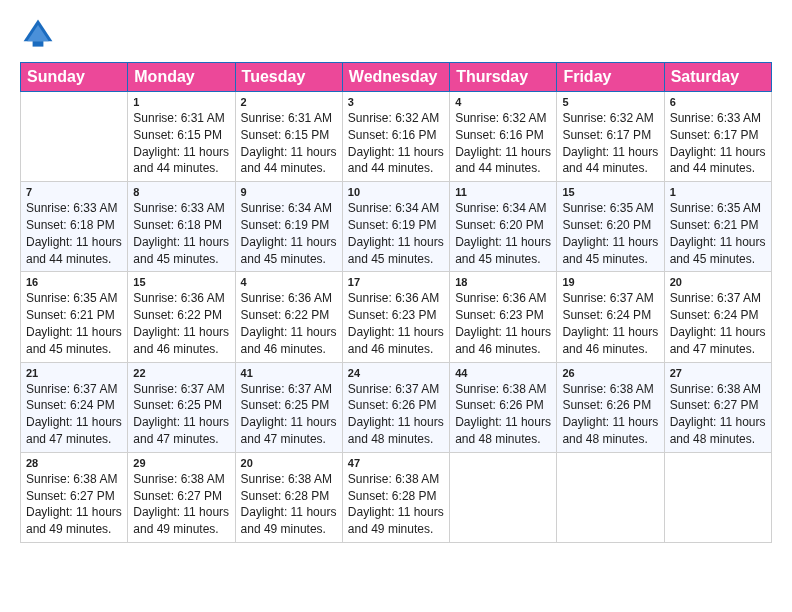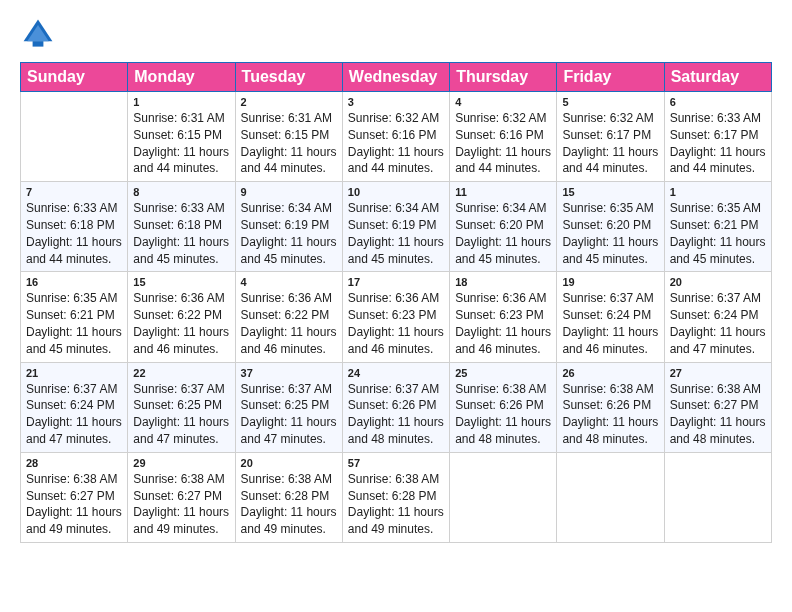--- a/index.html
+++ b/index.html
@@ -280,35 +280,35 @@
 and 47 minutes.</div>
           </td>
           <td>
             <span class="day-number">22</span>
             <div class="day-info" style="white-space: pre-line;">Sunrise: 6:37 AM
 Sunset: 6:25 PM
 Daylight: 11 hours
 and 47 minutes.</div>
           </td>
           <td>
-            <span class="day-number">37</span>
+            <span class="day-number">41</span>
             <div class="day-info" style="white-space: pre-line;">Sunrise: 6:37 AM
 Sunset: 6:25 PM
 Daylight: 11 hours
 and 47 minutes.</div>
           </td>
           <td>
             <span class="day-number">24</span>
             <div class="day-info" style="white-space: pre-line;">Sunrise: 6:37 AM
 Sunset: 6:26 PM
 Daylight: 11 hours
 and 48 minutes.</div>
           </td>
           <td>
-            <span class="day-number">25</span>
+            <span class="day-number">44</span>
             <div class="day-info" style="white-space: pre-line;">Sunrise: 6:38 AM
 Sunset: 6:26 PM
 Daylight: 11 hours
 and 48 minutes.</div>
           </td>
           <td>
             <span class="day-number">26</span>
             <div class="day-info" style="white-space: pre-line;">Sunrise: 6:38 AM
 Sunset: 6:26 PM
 Daylight: 11 hours
@@ -338,21 +338,21 @@
 and 49 minutes.</div>
           </td>
           <td>
             <span class="day-number">20</span>
             <div class="day-info" style="white-space: pre-line;">Sunrise: 6:38 AM
 Sunset: 6:28 PM
 Daylight: 11 hours
 and 49 minutes.</div>
           </td>
           <td>
-            <span class="day-number">57</span>
+            <span class="day-number">47</span>
             <div class="day-info" style="white-space: pre-line;">Sunrise: 6:38 AM
 Sunset: 6:28 PM
 Daylight: 11 hours
 and 49 minutes.</div>
           </td>
           <td></td>
           <td></td>
           <td></td>
         </tr>
       </tbody>

